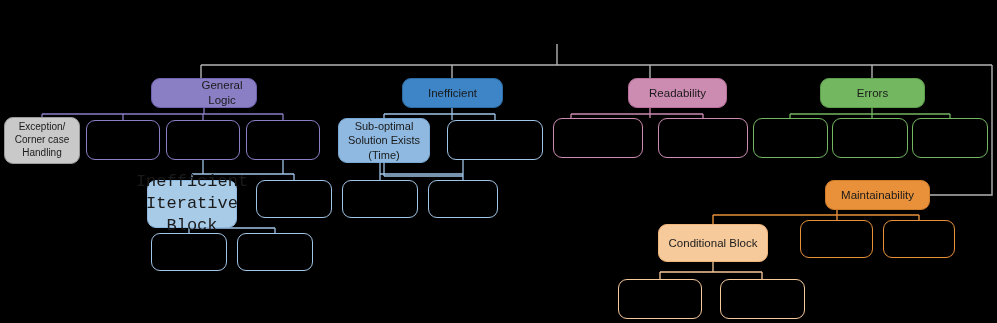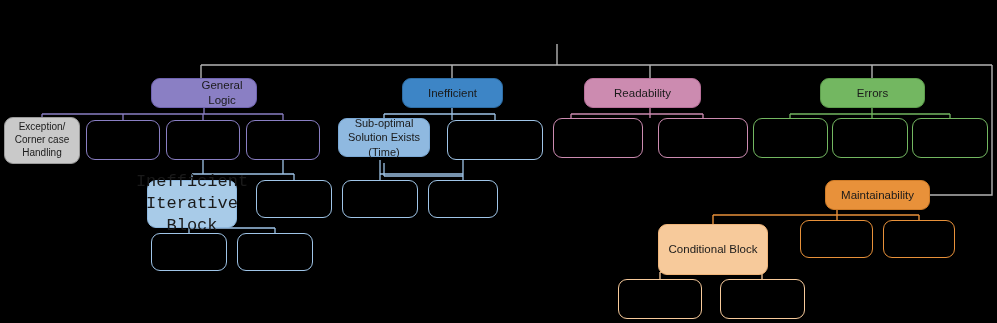--- a/index.html
+++ b/index.html
@@ -141,40 +141,40 @@
 
   <div class="node empty" style="left:151px; top:233px; width:76px; height:38px; background:transparent; border-color:#9fc5e8;"></div>
   <div class="node empty" style="left:237px; top:233px; width:76px; height:38px; background:transparent; border-color:#9fc5e8;"></div>
 
   <div class="node empty" style="left:256px; top:180px; width:76px; height:38px; background:transparent; border-color:#9fc5e8;"></div>
   <div class="node empty" style="left:342px; top:180px; width:76px; height:38px; background:transparent; border-color:#9fc5e8;"></div>
   <div class="node empty" style="left:428px; top:180px; width:70px; height:38px; background:transparent; border-color:#9fc5e8;"></div>
 
   <div class="node" style="left:402px; top:78px; width:101px; height:30px; background:#3d85c6; border-color:#2e6da4;">Inefficient</div>
 
-  <div class="node" style="left:338px; top:118px; width:92px; height:39px; background:#8fb9e0; border-color:#7aa8d4; font-size:11px;">Sub-optimal
+  <div class="node" style="left:338px; top:118px; width:92px; height:45px; background:#8fb9e0; border-color:#7aa8d4; font-size:11px;">Sub-optimal
 Solution Exists
 (Time)</div>
 
   <div class="node empty" style="left:447px; top:120px; width:96px; height:40px; background:transparent; border-color:#9fc5e8;"></div>
 
-  <div class="node" style="left:584px; top:78px; width:117px; height:30px; background:#cc8bb0; border-color:#b8709a;">Readability</div>
+  <div class="node" style="left:628px; top:78px; width:99px; height:30px; background:#cc8bb0; border-color:#b8709a;">Readability</div>
 
   <div class="node empty" style="left:553px; top:118px; width:90px; height:40px; background:transparent; border-color:#cc8bb0;"></div>
   <div class="node empty" style="left:658px; top:118px; width:90px; height:40px; background:transparent; border-color:#cc8bb0;"></div>
 
   <div class="node" style="left:820px; top:78px; width:105px; height:30px; background:#73b761; border-color:#5d9e4c;">Errors</div>
 
   <div class="node empty" style="left:753px; top:118px; width:75px; height:40px; background:transparent; border-color:#73b761;"></div>
   <div class="node empty" style="left:832px; top:118px; width:76px; height:40px; background:transparent; border-color:#73b761;"></div>
   <div class="node empty" style="left:912px; top:118px; width:76px; height:40px; background:transparent; border-color:#73b761;"></div>
 
   <div class="node" style="left:825px; top:180px; width:105px; height:30px; background:#e8913a; border-color:#d07c28;">Maintainability</div>
 
-  <div class="node" style="left:658px; top:224px; width:110px; height:51px; background:#f7ca9b; border-color:#f0b57a; font-size:11.5px;">Conditional Block</div>
+  <div class="node" style="left:658px; top:224px; width:110px; height:38px; background:#f7ca9b; border-color:#f0b57a; font-size:11.5px;">Conditional Block</div>
 
   <div class="node empty" style="left:800px; top:220px; width:73px; height:38px; background:transparent; border-color:#e8913a;"></div>
   <div class="node empty" style="left:883px; top:220px; width:72px; height:38px; background:transparent; border-color:#e8913a;"></div>
 
   <div class="node empty" style="left:618px; top:279px; width:84px; height:40px; background:transparent; border-color:#f7ca9b;"></div>
   <div class="node empty" style="left:720px; top:279px; width:85px; height:40px; background:transparent; border-color:#f7ca9b;"></div>
 
 </div>
 
 </body></html>

